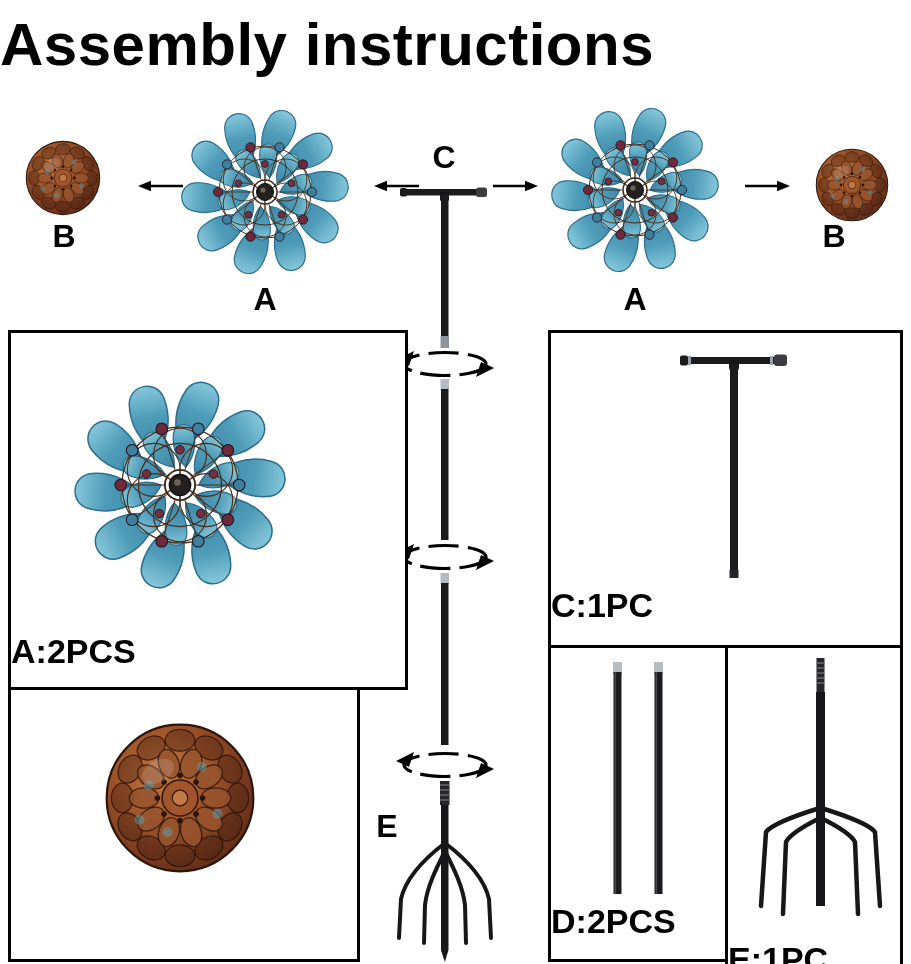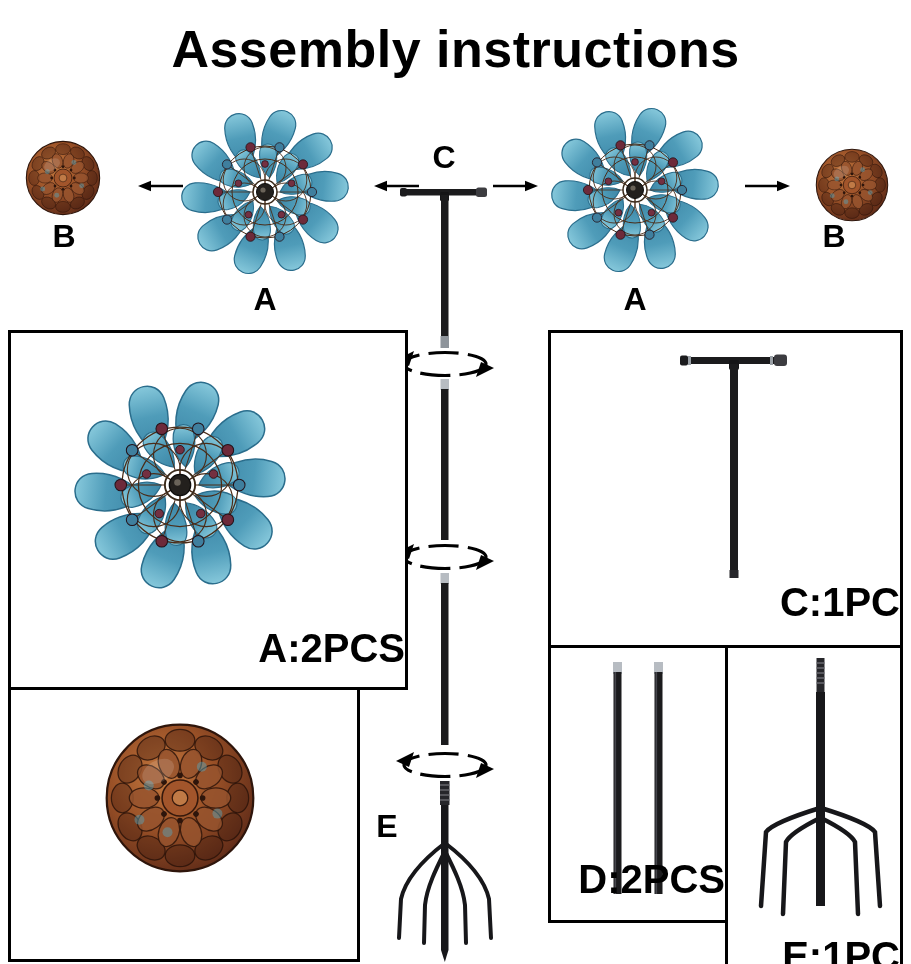--- a/index.html
+++ b/index.html
@@ -1,24 +1,24 @@
 <!DOCTYPE html>
 <html><head>
 <meta charset="utf-8">
 <style>
   *{box-sizing:border-box;margin:0;padding:0}
   html,body{background:#fff}
   body{font-family:"Liberation Sans","DejaVu Sans",sans-serif;color:#000}
   #page{position:relative;width:911px;height:964px;background:#fff;overflow:hidden}
   .abs{position:absolute}
-  .title{position:absolute;top:19px;left:0;width:100%;text-align:center;
-         font-size:52px;font-weight:700;letter-spacing:0.5px;color:#000}
+  .title{position:absolute;top:10px;left:0;width:100%;text-align:left;
+         font-size:60px;font-weight:700;letter-spacing:0.5px;color:#000}
   .part-label{position:absolute;font-weight:700;font-size:32px;color:#000;text-align:center}
   .box{position:absolute;border:3px solid #000;background:#fff}
-  .box-label{position:absolute;left:12px;right:0;text-align:right;font-weight:700;font-size:40px;color:#000}
+  .box-label{position:absolute;left:0;right:0;text-align:left;font-weight:700;font-size:34px;color:#000}
   svg{display:block}
 </style>
 </head>
 <body>
 
 <div id="page">
 
   <div class="title">Assembly instructions</div>
 
   <svg class="abs" style="left:24px;top:139px;width:78px;height:78px" viewBox="-50 -50 100 100">
@@ -467,21 +467,21 @@
       <rect x="129" y="22.5" width="8" height="10" rx="2" fill="#1b1b1d"></rect>
       <rect x="137" y="23" width="3" height="9" fill="#9aa0a6"></rect>
       <rect x="219" y="23" width="3" height="9" fill="#9aa0a6"></rect>
       <rect x="178" y="27" width="10" height="10" rx="2" fill="#141416"></rect>
       <rect x="179" y="31" width="8" height="214" fill="#1b1b1d"></rect>
       <rect x="178.5" y="237" width="9" height="8" fill="#26262a"></rect>
     </svg>
     <div class="box-label" style="bottom:20px">C:1PC</div>
   </div>
 
-  <div class="box" style="left:548px;top:645px;width:180px;height:278px">
+  <div class="box" style="left:548px;top:645px;width:180px;height:317px">
     <svg class="abs" style="left:0;top:0;width:174px;height:311px" viewBox="0 0 174 311">
       <rect x="62" y="14" width="9" height="12" fill="#b7bcc2"></rect>
       <rect x="62.5" y="24" width="8" height="222" fill="#1b1b1d"></rect>
       <rect x="63.5" y="24" width="1.6" height="222" fill="#46464c"></rect>
       <rect x="103" y="14" width="9" height="12" fill="#b7bcc2"></rect>
       <rect x="103.5" y="24" width="8" height="222" fill="#1b1b1d"></rect>
       <rect x="104.5" y="24" width="1.6" height="222" fill="#46464c"></rect>
     </svg>
     <div class="box-label" style="bottom:18px">D:2PCS</div>
   </div>

